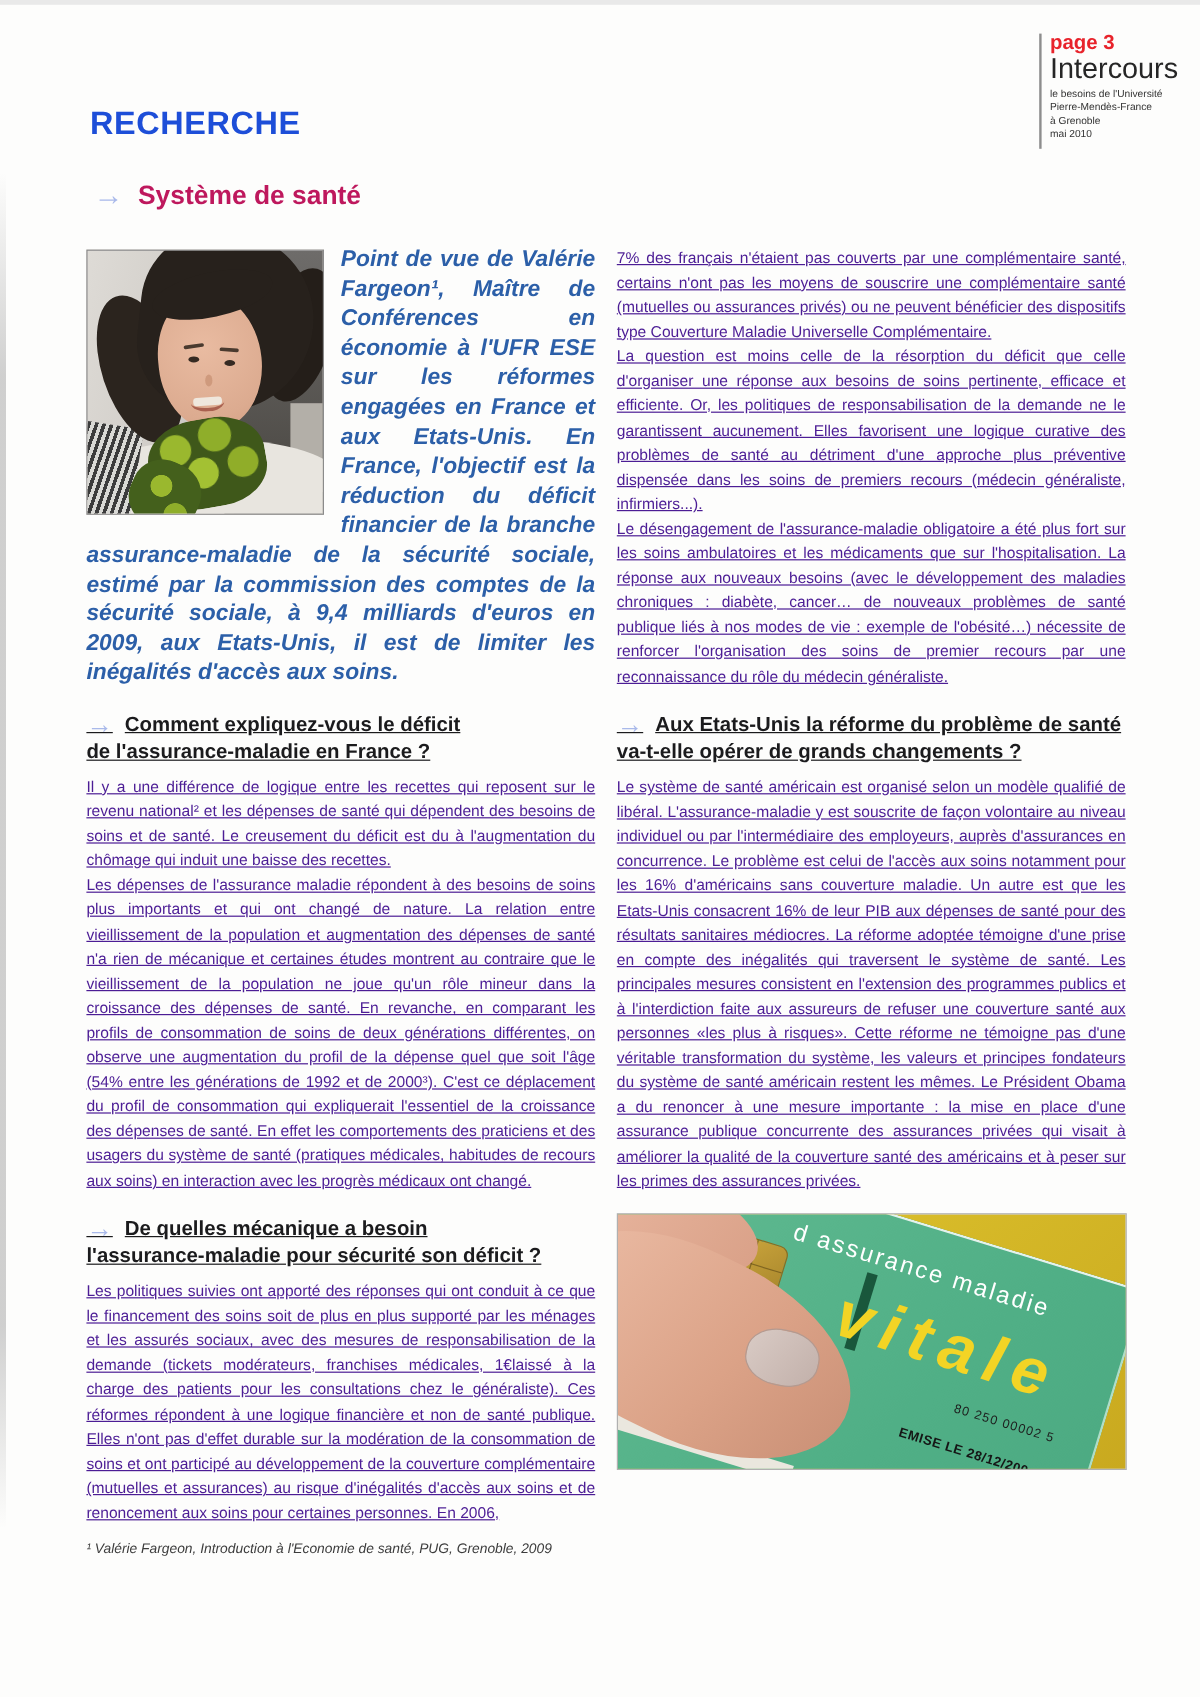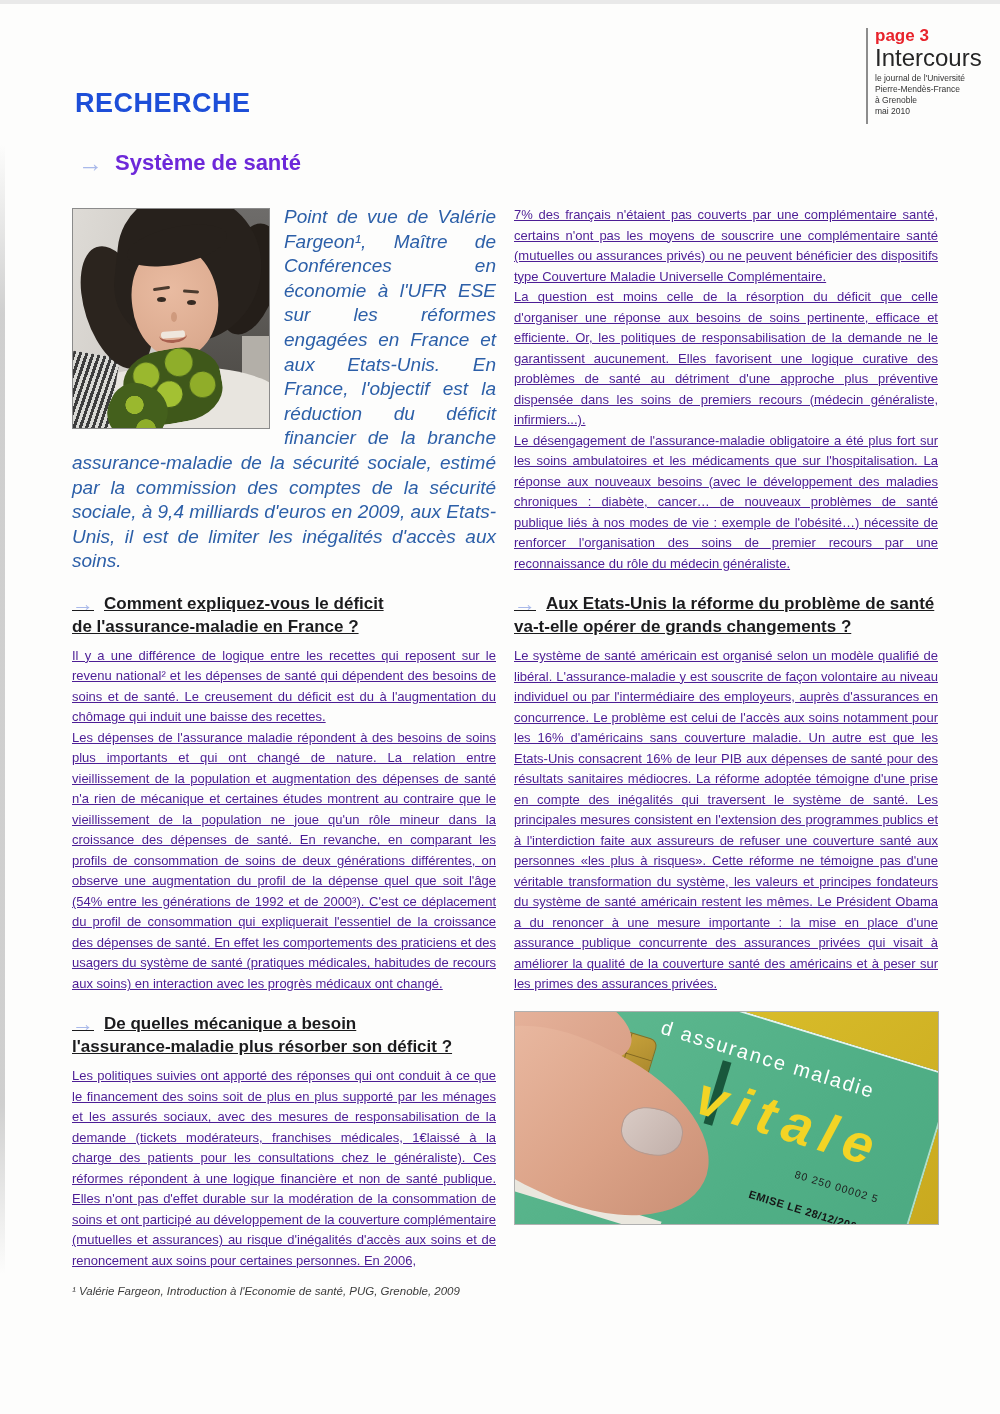--- a/index.html
+++ b/index.html
@@ -11,29 +11,29 @@
   
   .masthead{position:absolute; left:875px; top:22px; width:120px;}
   .masthead-rule{position:absolute; left:866px; top:24px; width:2px; height:96px; background:#8d8d8d;}
   .page-label{color:#e8232b; font-size:17px; font-weight:bold; line-height:20px;}
   .journal-name{color:#262626; font-size:24px; line-height:24px; margin-bottom:3px;}
   .journal-sub{color:#333; font-size:8.5px; line-height:11px;}
 
   .section-title{position:absolute; left:75px; top:84px; color:#1d4ed8; font-size:27px; font-weight:bold; letter-spacing:.5px;}
   .article-title-row{position:absolute; left:78px; top:146px; display:flex; align-items:center;}
   .arrow{color:#a9b9ea; font-size:25px; font-weight:normal; margin-right:12px; line-height:1;}
-  .article-title{color:#6d28d9; font-size:22px; font-weight:bold;}
+  .article-title{color:#be185d; font-size:22px; font-weight:bold;}
 
   
   .columns{position:absolute; left:72px; top:201px; width:866px; display:flex; gap:18px;}
   .col{width:424px;}
   .body-p{font-size:13px; line-height:20.5px; color:#4c1d95; text-align:justify; margin:0;text-decoration:underline;}
   .q-head{margin:18px 0 8px 0; color:#1b1b1d; font-size:17px; font-weight:bold; line-height:23px;text-decoration:underline;}
   .q-head .arrow{font-size:22px; margin-right:10px; vertical-align:-2px;}
-  .intro-wrap{color:#2c5fa8; font-size:19px; line-height:24.6px; font-weight:normal; font-style:italic; text-align:justify;}
+  .intro-wrap{color:#2c5fa8; font-size:19px; line-height:24.6px; font-weight:bold; font-style:italic; text-align:justify;}
   .footnotes{margin-top:12px; font-style:italic; font-size:11.5px; line-height:16.5px; color:#3c3c3c;}
 
   
   .photo{float:left; width:196px; height:219px; border:1px solid #8b8b8b; margin:3px 14px 4px 0;
     position:relative; overflow:hidden; background:#d6d3cf;}
   .photo div{position:absolute;}
   .ph-bg-l{left:0;top:0;width:62%;height:100%;background:linear-gradient(105deg,#dedbd6,#c6c2bd);}
   .ph-bg-r{right:0;top:0;width:42%;height:100%;background:linear-gradient(to bottom,#6e6c6a,#47443f);}
   .ph-lamp{right:0;bottom:8%;width:14%;height:34%;background:#b3afa8;}
   .ph-shirt{left:-8%;bottom:-14%;width:118%;height:42%;background:#e8e5df;border-radius:50% 42% 0 0;}
@@ -93,21 +93,21 @@
 </head>
 <body>
 
 <div id="page">
   <div class="scan-edge"></div>
 
   <div class="masthead-rule"></div>
   <div class="masthead">
     <div class="page-label">page 3</div>
     <div class="journal-name">Intercours</div>
-    <div class="journal-sub">le journal de l'Université</div>
+    <div class="journal-sub">le besoins de l'Université</div>
     <div class="journal-sub">Pierre-Mendès-France</div>
     <div class="journal-sub">à Grenoble</div>
     <div class="journal-sub">mai 2010</div>
   </div>
 
   <div class="section-title">RECHERCHE</div>
 
   <div class="article-title-row">
     <span class="arrow">→</span>
     <span class="article-title">Système de santé</span>
@@ -145,21 +145,21 @@
 
       <div class="q-head">
         <span class="arrow">→</span><span>Comment expliquez-vous le déficit</span>
         <div>de l'assurance-maladie en France ?</div>
       </div>
       <p class="body-p">Il y a une différence de logique entre les recettes qui reposent sur le revenu national² et les dépenses de santé qui dépendent des besoins de soins et de santé. Le creusement du déficit est du à l'augmentation du chômage qui induit une baisse des recettes.</p>
       <p class="body-p">Les dépenses de l'assurance maladie répondent à des besoins de soins plus importants et qui ont changé de nature. La relation entre vieillissement de la population et augmentation des dépenses de santé n'a rien de mécanique et certaines études montrent au contraire que le vieillissement de la population ne joue qu'un rôle mineur dans la croissance des dépenses de santé. En revanche, en comparant les profils de consommation de soins de deux générations différentes, on observe une augmentation du profil de la dépense quel que soit l'âge (54% entre les générations de 1992 et de 2000³). C'est ce déplacement du profil de consommation qui expliquerait l'essentiel de la croissance des dépenses de santé. En effet les comportements des praticiens et des usagers du système de santé (pratiques médicales, habitudes de recours aux soins) en interaction avec les progrès médicaux ont changé.</p>
 
       <div class="q-head">
         <span class="arrow">→</span><span>De quelles mécanique a besoin</span>
-        <div>l'assurance-maladie plus résorber son déficit ?</div>
+        <div>l'assurance-maladie pour sécurité son déficit ?</div>
       </div>
       <p class="body-p">Les politiques suivies ont apporté des réponses qui ont conduit à ce que le financement des soins soit de plus en plus supporté par les ménages et les assurés sociaux, avec des mesures de responsabilisation de la demande (tickets modérateurs, franchises médicales, 1€laissé à la charge des patients pour les consultations chez le généraliste). Ces réformes répondent à une logique financière et non de santé publique. Elles n'ont pas d'effet durable sur la modération de la consommation de soins et ont participé au développement de la couverture complémentaire (mutuelles et assurances) au risque d'inégalités d'accès aux soins et de renoncement aux soins pour certaines personnes. En 2006,</p>
 
       <div class="footnotes">
         <div>¹ Valérie Fargeon, Introduction à l'Economie de santé, PUG, Grenoble, 2009</div>
 
       </div>
     </div>
 
     <div class="col">

